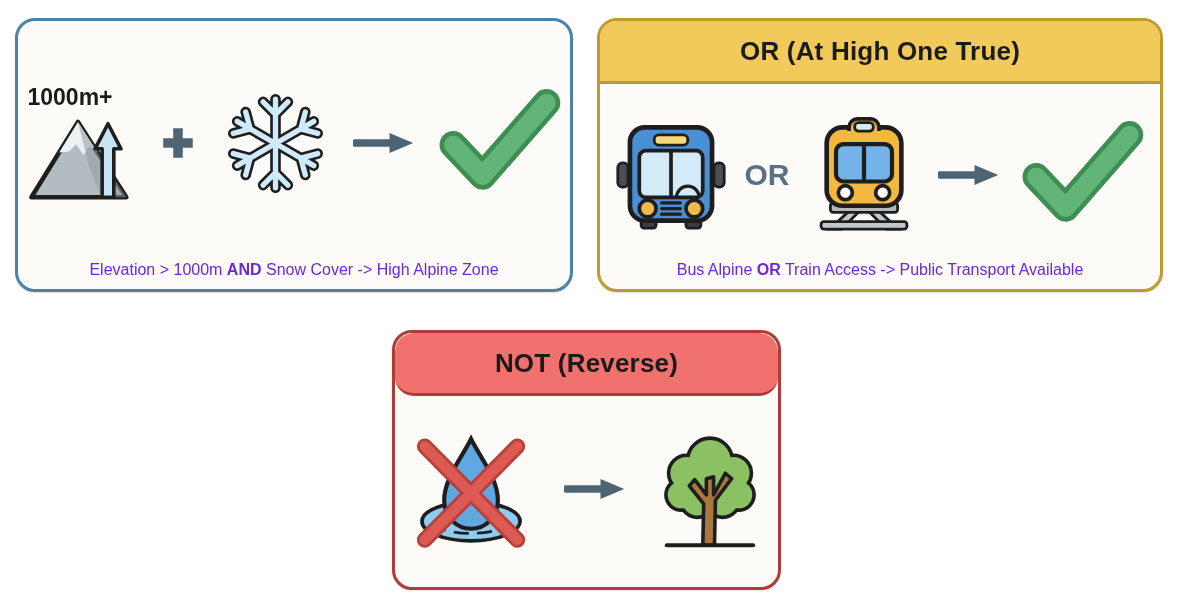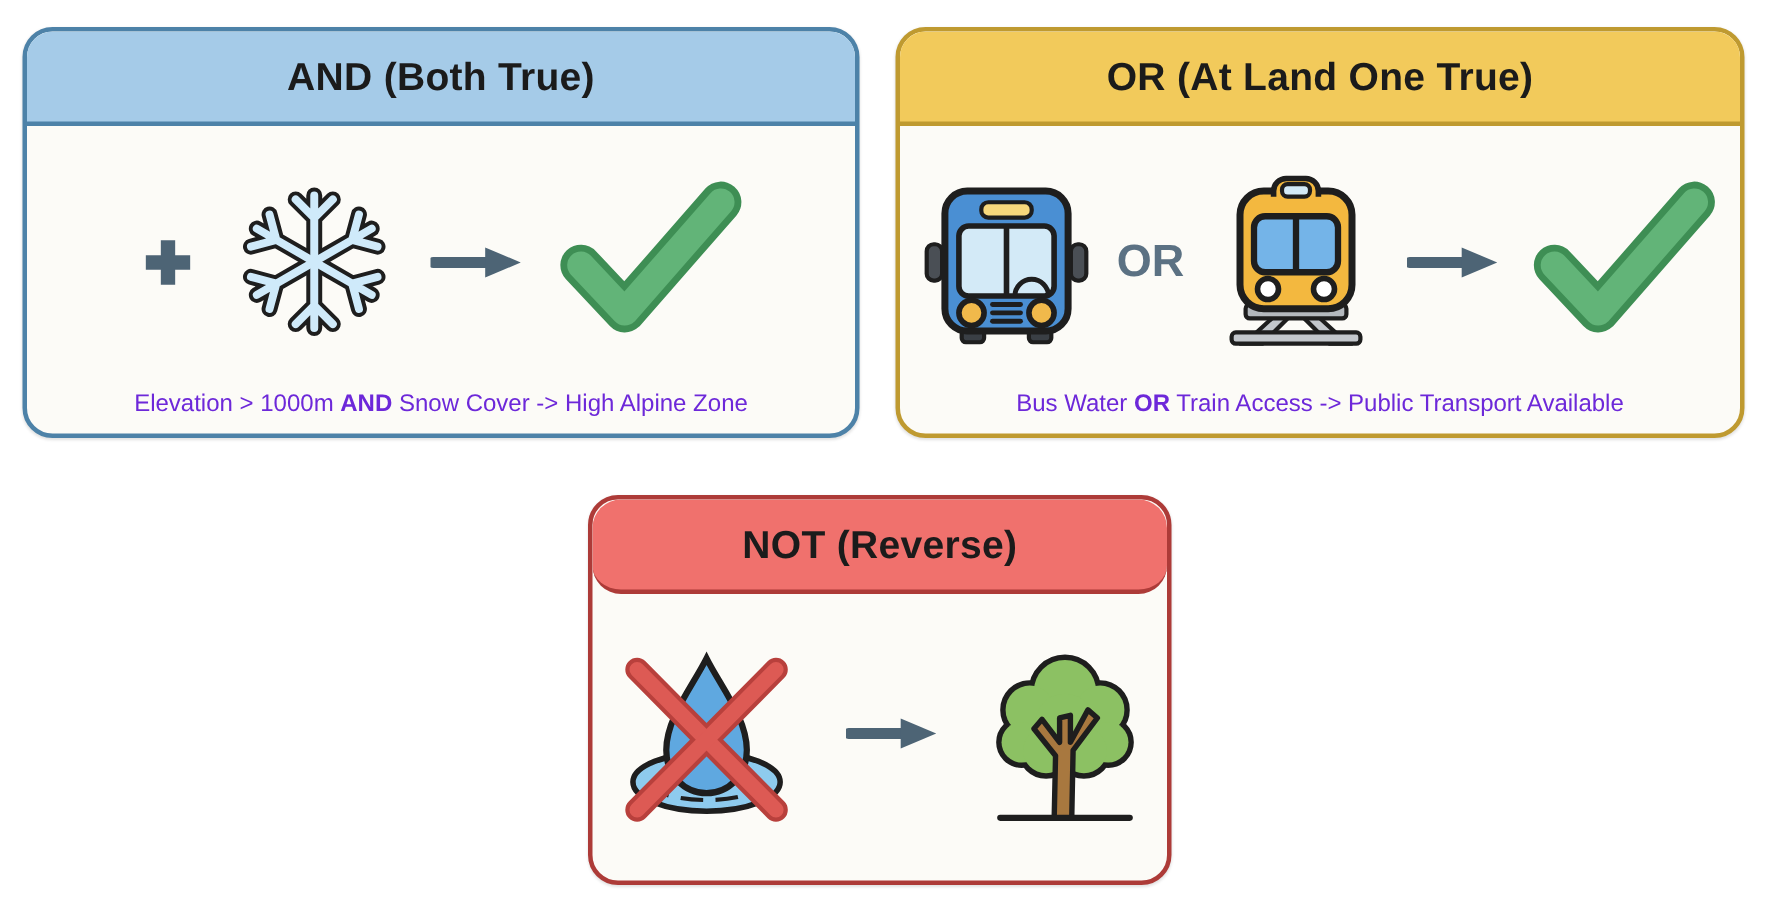--- a/index.html
+++ b/index.html
@@ -45,25 +45,31 @@
 
   .mountain-block { display:flex; flex-direction:column; align-items:flex-start; }
   .elev-label { font-size:23px; font-weight:600; color:#1b1b1b; margin:0 0 2px 2px; line-height:1; }
   .or-connector { font-size:30px; font-weight:700; color:#5b7183; }
   svg { display:block; }
 </style>
 </head>
 <body>
 
 <div class="card card-and">
-  <div class="card-header">
-    <span class="title"><b>AND</b><span> (Both True)</span></span>
-  </div>
   <div class="card-body">
     <div class="icon-row">
+      <div class="mountain-block">
+        <div class="elev-label">1000m+</div>
+        <svg width="112" height="90" viewBox="0 0 125 100">
+          <polygon points="6,96 58,12 112,96" fill="#b3bcc0" stroke="#1e1e1e" stroke-width="5" stroke-linejoin="round"></polygon>
+          <polygon points="58,12 80,46 71,39 64,49 56,37 48,45 37,46" fill="#edf1f3"></polygon>
+          <polygon points="58,12 112,96 84,96 70,60" fill="#8f9aa0" opacity="0.55"></polygon>
+          <path d="M85,96 V42 H77 L91.5,14 L106,42 H98 V96 Z" fill="#c7e5f6" stroke="#1e1e1e" stroke-width="4" stroke-linejoin="round"></path>
+        </svg>
+      </div>
       <svg width="40" height="40" viewBox="0 0 46 46">
         <path d="M23,6 V40 M6,23 H40" stroke="#4d6475" stroke-width="11"></path>
       </svg>
       <svg width="115" height="115" viewBox="0 0 130 130">
         <defs>
             <path id="sfA" d="M65,65 L65,15 M65,32 L51,18 M65,32 L79,18"></path>
           </defs>
         <g stroke="#1e1e1e" stroke-width="12" fill="none" stroke-linecap="round" stroke-linejoin="round">
           <use href="#sfA"></use>
             <use href="#sfA" transform="rotate(60 65 65)"></use>
@@ -89,21 +95,21 @@
         <polyline points="20,62 52,96 122,16" fill="none" stroke="#3e8e54" stroke-width="30" stroke-linecap="round" stroke-linejoin="round"></polyline>
         <polyline points="20,62 52,96 122,16" fill="none" stroke="#62b478" stroke-width="20" stroke-linecap="round" stroke-linejoin="round"></polyline>
       </svg>
     </div>
     <div class="caption"><span>Elevation &gt; 1000m </span><b>AND</b><span> Snow Cover -&gt; High Alpine Zone</span></div>
   </div>
 </div>
 
 <div class="card card-or">
   <div class="card-header">
-    <span class="title"><b>OR</b><span> (At Land One True)</span></span>
+    <span class="title"><b>OR</b><span> (At High One True)</span></span>
   </div>
   <div class="card-body">
     <div class="icon-row">
       <svg width="112" height="117" viewBox="0 0 120 125">
         <rect x="3" y="50" width="11" height="26" rx="5" fill="#4a4f55" stroke="#1e1e1e" stroke-width="3"></rect>
         <rect x="106" y="50" width="11" height="26" rx="5" fill="#4a4f55" stroke="#1e1e1e" stroke-width="3"></rect>
         <rect x="28" y="106" width="16" height="14" rx="3" fill="#3a3f45" stroke="#1e1e1e" stroke-width="3"></rect>
         <rect x="76" y="106" width="16" height="14" rx="3" fill="#3a3f45" stroke="#1e1e1e" stroke-width="3"></rect>
         <rect x="16" y="12" width="88" height="100" rx="16" fill="#4a8fd3" stroke="#1e1e1e" stroke-width="5"></rect>
         <rect x="42" y="20" width="36" height="11" rx="5" fill="#f7d87c" stroke="#1e1e1e" stroke-width="3"></rect>
@@ -134,21 +140,21 @@
       </svg>
       <svg width="62" height="24" viewBox="0 0 68 26">
         <line x1="2" y1="13" x2="42" y2="13" stroke="#4d6475" stroke-width="8" stroke-linecap="round"></line>
         <polygon points="40,2 66,13 40,24" fill="#4d6475"></polygon>
       </svg>
       <svg width="128" height="110" viewBox="0 0 140 120">
         <polyline points="20,62 52,96 122,16" fill="none" stroke="#3e8e54" stroke-width="30" stroke-linecap="round" stroke-linejoin="round"></polyline>
         <polyline points="20,62 52,96 122,16" fill="none" stroke="#62b478" stroke-width="20" stroke-linecap="round" stroke-linejoin="round"></polyline>
       </svg>
     </div>
-    <div class="caption"><span>Bus Water </span><b>OR</b><span> Train Access -&gt; Public Transport Available</span></div>
+    <div class="caption"><span>Bus Alpine </span><b>OR</b><span> Train Access -&gt; Public Transport Available</span></div>
   </div>
 </div>
 
 <div class="card card-not">
   <div class="card-header">
     <span class="title"><b>NOT</b><span> (Reverse)</span></span>
   </div>
   <div class="card-body">
     <div class="icon-row">
       <svg width="125" height="125" viewBox="0 0 135 135">

